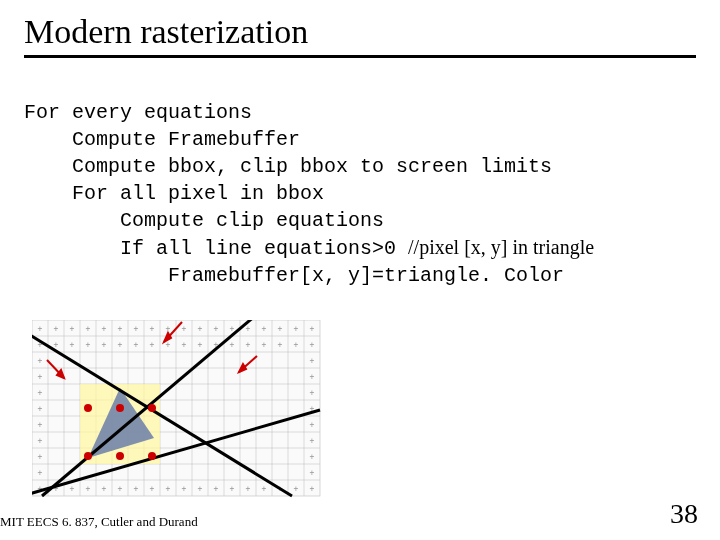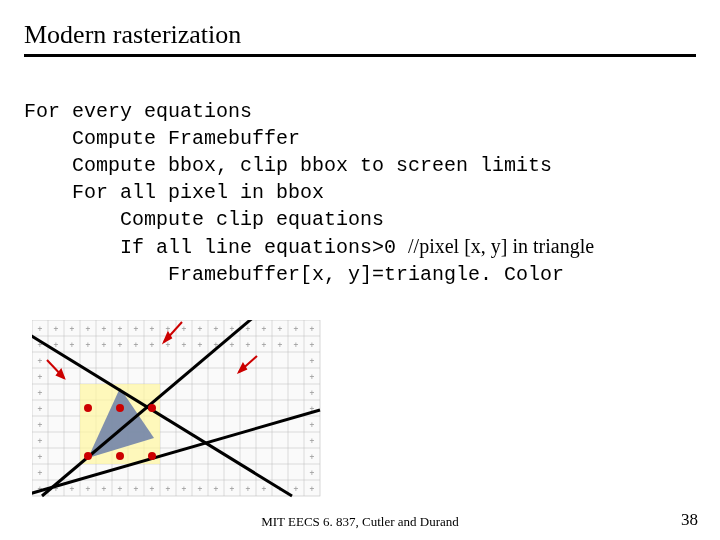--- a/index.html
+++ b/index.html
@@ -9,23 +9,23 @@
     height: 540px;
     font-family: "Times New Roman", serif;
     background: white;
     position: relative;
     overflow: hidden;
   }
   .slide {
     padding: 12px 24px 0 24px;
   }
   .title {
-    font-size: 26px;
+    font-size: 34px;
     font-weight: normal;
-    margin: 8px 0 4px 0;
+    margin: 1px 0 4px 0;
   }
   .rule {
     border: none;
     border-top: 3px solid black;
     margin: 0 0 14px 0;
   }
   .code {
     font-family: "Courier New", monospace;
     font-size: 20px;
     line-height: 1.35;
@@ -50,28 +50,27 @@
     font-size: 8px;
     fill: #999;
     text-anchor: middle;
     dominant-baseline: middle;
     font-family: monospace;
   }
   .footer {
     position: absolute;
     bottom: 10px;
     width: 100%;
-    text-align: center;
     font-size: 13px;
   }
   .pagenum {
     position: absolute;
     bottom: 10px;
     right: 22px;
-    font-size: 17px;
+    font-size: 28px;
   }
 </style>
 </head>
 <body>
 
 <div class="slide">
   <h1 class="title">Modern rasterization</h1>
   <hr class="rule">
   <div class="code">
 <span>For every equations</span>

